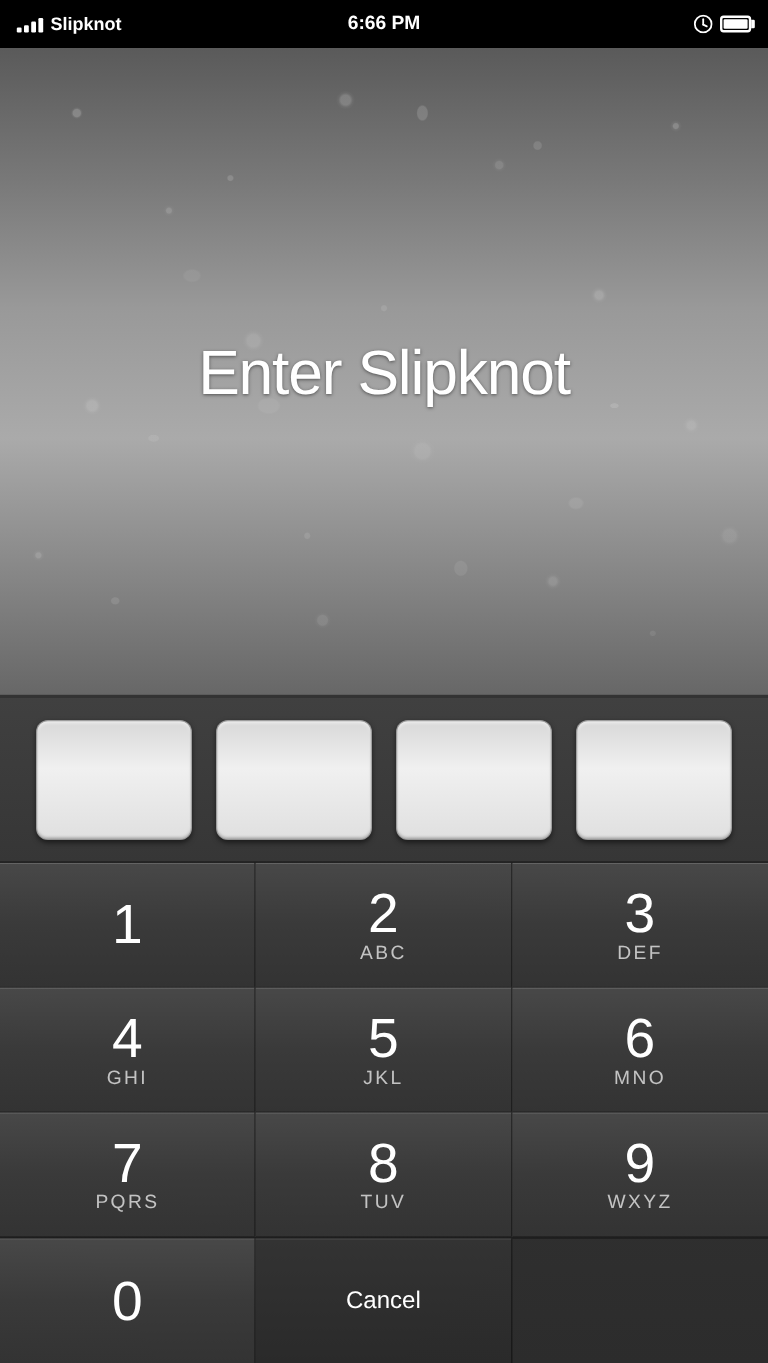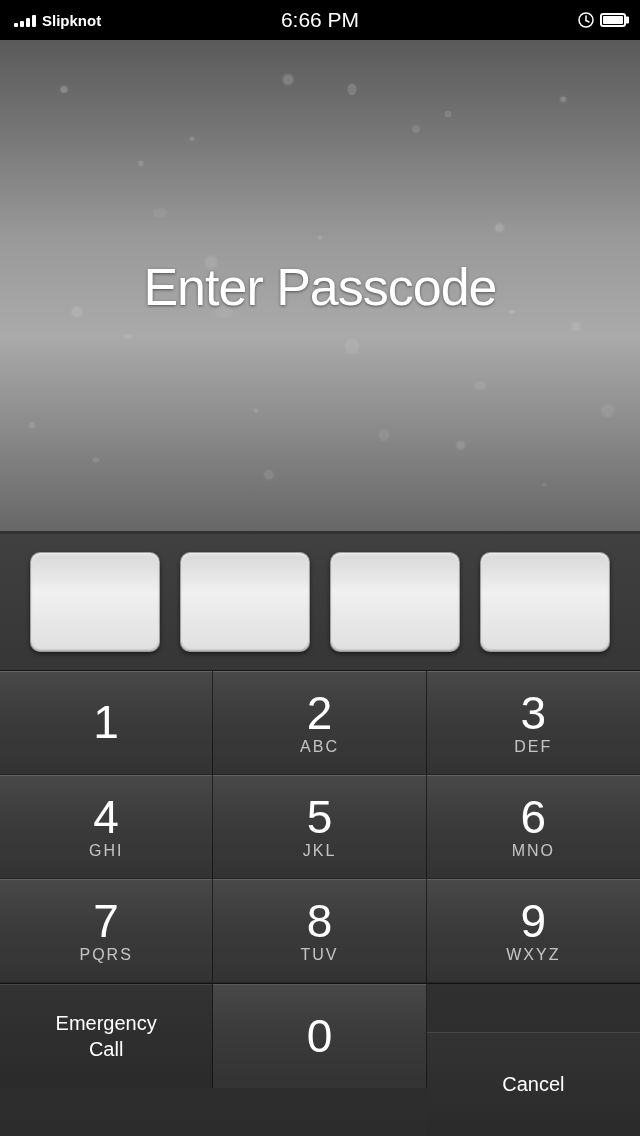--- a/index.html
+++ b/index.html
@@ -54,22 +54,22 @@
     }
 
     #carrier {
       color: #fff;
       font-size: 15px;
       font-weight: 600;
     }
 
     #status-center {
       color: #fff;
-      font-size: 21px;
-      font-weight: 400;
+      font-size: 16px;
+      font-weight: 700;
       position: absolute;
       left: 50%;
       transform: translateX(-50%);
     }
 
     #status-right {
       display: flex;
       align-items: center;
       gap: 6px;
     }
@@ -347,21 +347,21 @@
       </svg>
       <div id="battery-icon">
         <div class="battery-body">
           <div class="battery-fill"></div>
         </div>
       </div>
     </div>
   </div>
 
   <div id="wallpaper">
-    <h1 id="enter-passcode-title">Enter Passcode</h1>
+    <h1 id="enter-passcode-title">Enter Slipknot</h1>
   </div>
 
   <div id="keypad-area">
 
     <div id="passcode-dots">
       <div class="passcode-box"></div>
       <div class="passcode-box"></div>
       <div class="passcode-box"></div>
       <div class="passcode-box"></div>
     </div>
@@ -398,23 +398,20 @@
           <span class="key-number">8</span>
           <span class="key-letters">TUV</span>
         </div>
         <div class="key-cell">
           <span class="key-number">9</span>
           <span class="key-letters">WXYZ</span>
         </div>
       </div>
 
     <div id="bottom-row">
-      <div id="emergency-cell" class="bottom-cell">
-        <span class="bottom-label">Emergency<br>Call</span>
-      </div>
       <div id="zero-cell" class="bottom-cell">
         <span class="zero-number">0</span>
       </div>
       <div id="cancel-cell" class="bottom-cell">
         <span class="bottom-label">Cancel</span>
       </div>
     </div>
 
   </div>
 </div>

